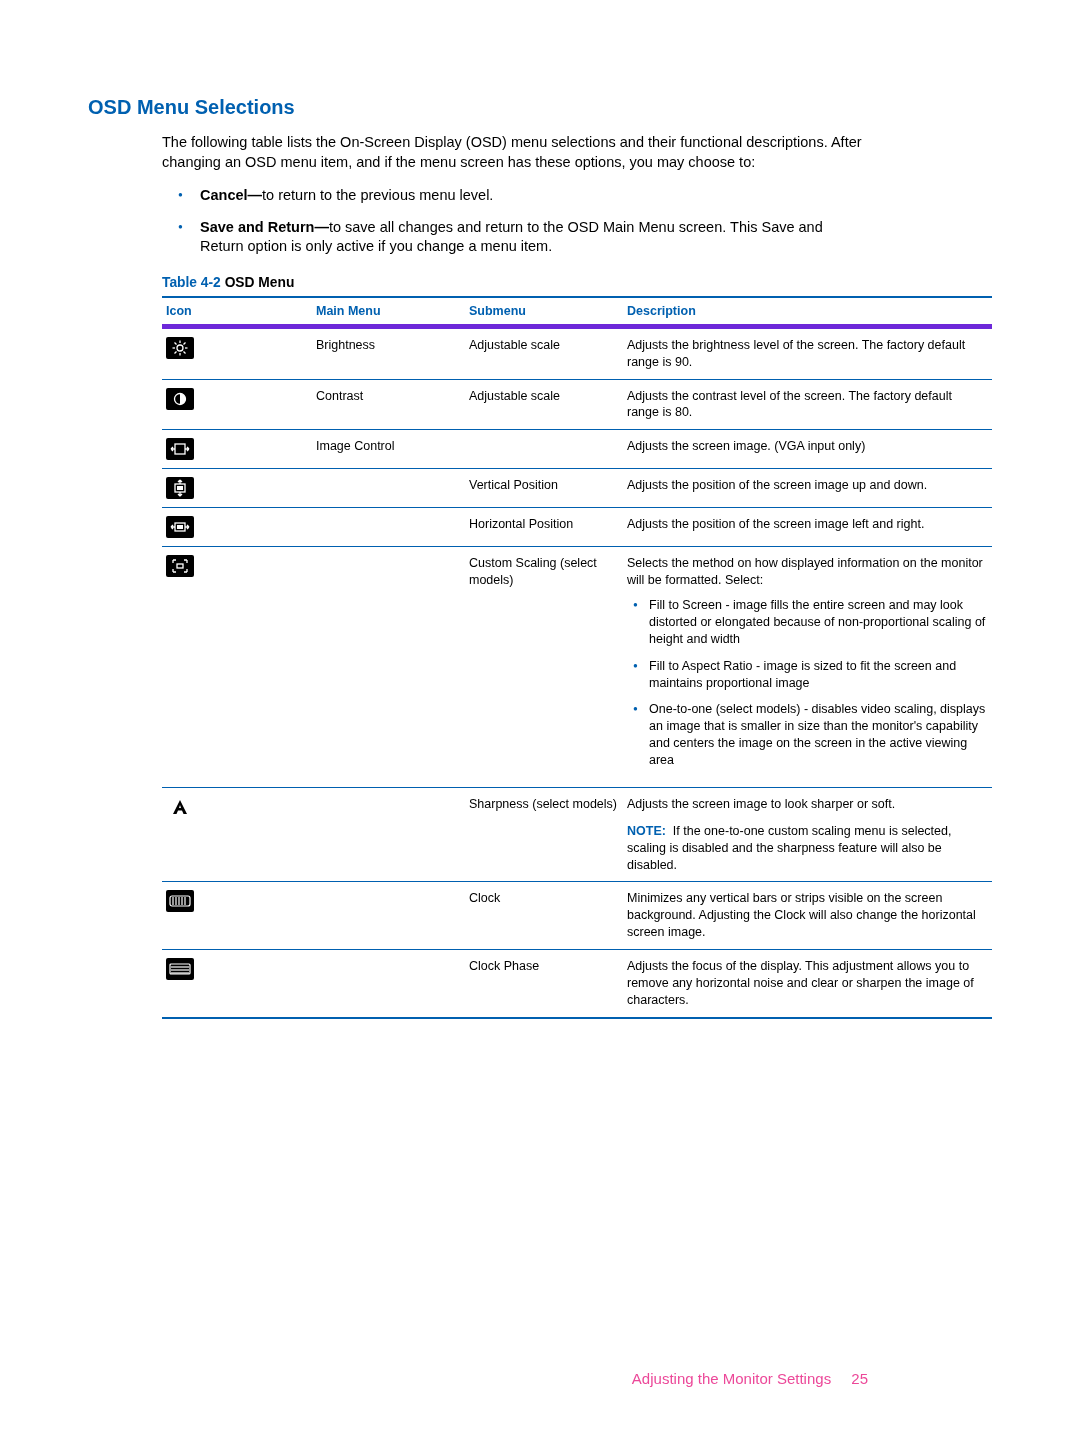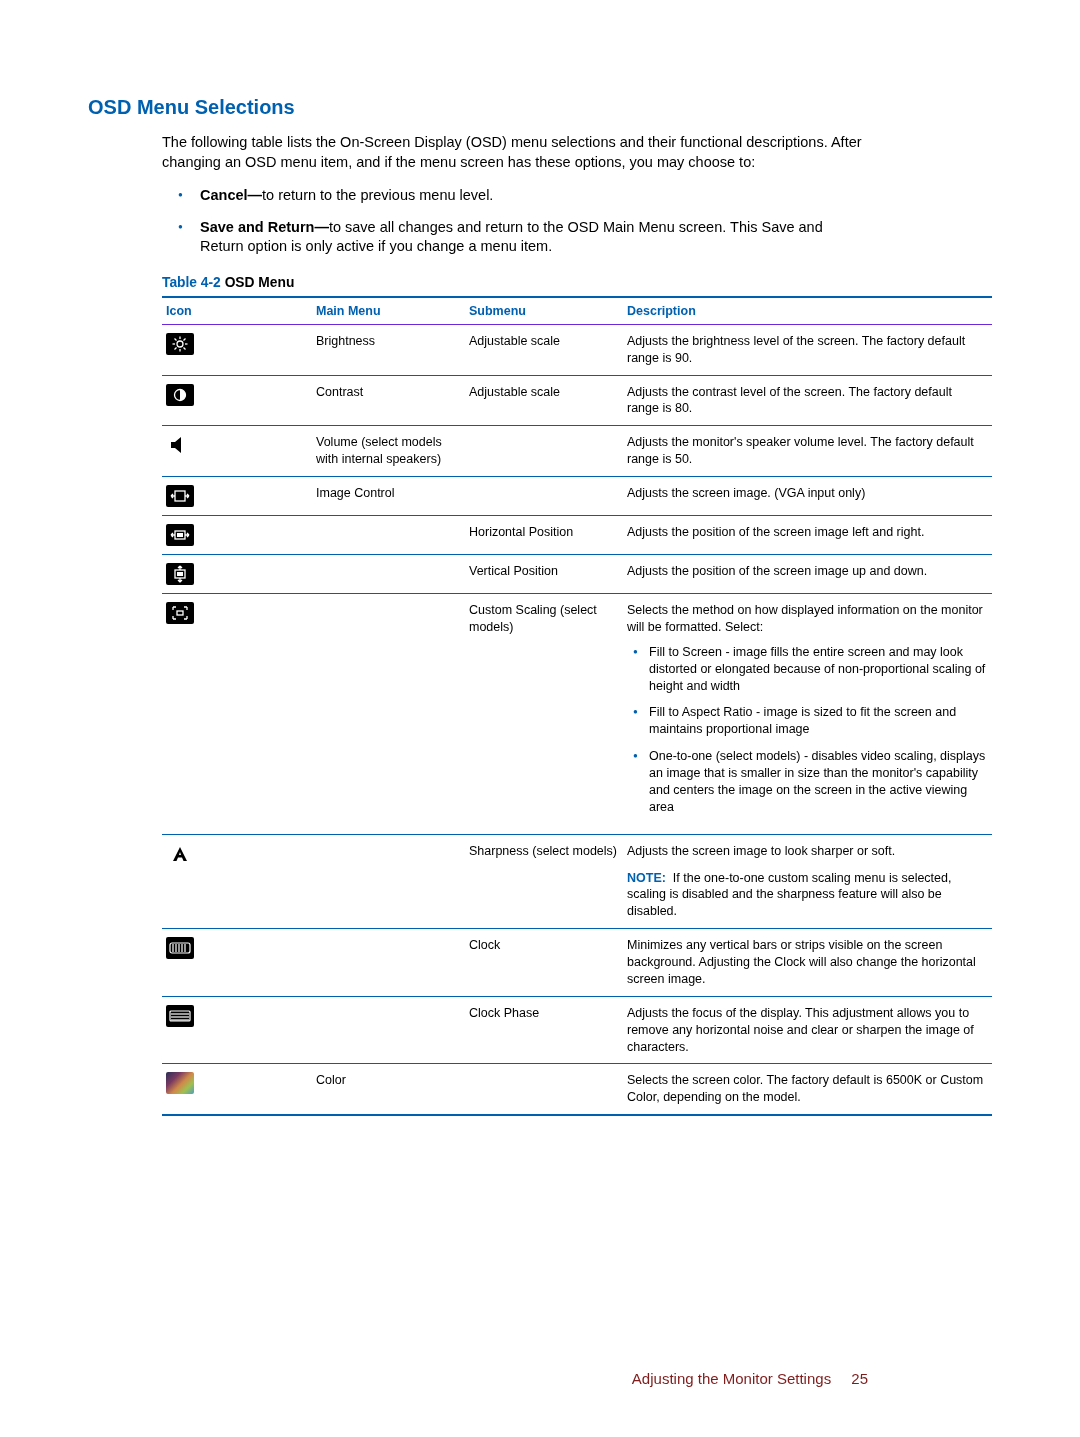--- a/index.html
+++ b/index.html
@@ -59,21 +59,21 @@
   table.osd {
     width: 830px;
     border-collapse: collapse;
     font-size: 12.5px;
   }
   table.osd thead th {
     color: #0060b0;
     font-weight: bold;
     text-align: left;
     border-top: 2px solid #0060b0;
-    border-bottom: 1px solid #6d28d9;
+    border-bottom: 5px solid #6d28d9;
     padding: 6px 4px 6px 4px;
   }
   table.osd td {
     border-bottom: 1px solid #0060b0;
     vertical-align: top;
     padding: 8px 6px 8px 4px;
     line-height: 1.35;
     margin-top: 12px;
   }
   table.osd tbody tr:last-child td {
@@ -118,21 +118,21 @@
     position: absolute;
     left: -16px;
     top: 3px;
   }
   .note { color: #0060b0; font-weight: bold; }
   .footer {
     position: absolute;
     bottom: 50px;
     right: 88px;
     font-size: 15px;
-    color: #7f1d1d;
+    color: #ec4899;
   }
   .footer .pnum { margin-left: 16px; }
 </style>
 </head>
 <body>
 
 <div class="page">
 
   <div class="h2">OSD Menu Selections</div>
 
@@ -188,79 +188,67 @@
                   <circle cx="10" cy="8" r="5.5" fill="none" stroke="#fff" stroke-width="1.3"></circle>
                   <path d="M10 2.5 A5.5 5.5 0 0 1 10 13.5 Z" fill="#fff"></path>
                 </svg>
               </div>
             </td>
           <td>Contrast</td>
           <td>Adjustable scale</td>
           <td>Adjusts the contrast level of the screen. The factory default range is 80.</td>
         </tr>
 
-        <tr>
-          <td class="col-icon">
-              <div class="icon-box" style="background:#fff;border:0;">
-                <svg width="22" height="18" viewBox="0 0 22 18">
-                  <path d="M2 6 L6 6 L12 1 L12 17 L6 12 L2 12 Z" fill="#000"></path>
-                </svg>
-              </div>
-            </td>
-          <td>Volume (select models with internal speakers)</td>
-          <td></td>
-          <td>Adjusts the monitor's speaker volume level. The factory default range is 50.</td>
-        </tr>
 
         <tr>
           <td class="col-icon">
               <div class="icon-box">
                 <svg width="22" height="16" viewBox="0 0 22 16">
                   <rect x="6" y="3" width="10" height="10" fill="none" stroke="#fff" stroke-width="1.3"></rect>
                   <path d="M6 8 L2 8 M2 8 L4 6 M2 8 L4 10" fill="none" stroke="#fff" stroke-width="1.3"></path>
                   <path d="M16 8 L20 8 M20 8 L18 6 M20 8 L18 10" fill="none" stroke="#fff" stroke-width="1.3"></path>
                 </svg>
               </div>
             </td>
           <td>Image Control</td>
           <td></td>
           <td>Adjusts the screen image. (VGA input only)</td>
         </tr>
 
+
+        <tr>
+          <td class="col-icon">
+              <div class="icon-box">
+                <svg width="22" height="18" viewBox="0 0 22 18">
+                  <rect x="6" y="5" width="10" height="8" fill="none" stroke="#fff" stroke-width="1.3"></rect>
+                  <rect x="8" y="7" width="6" height="4" fill="#fff"></rect>
+                  <path d="M11 5 L11 1 M11 1 L9 3 M11 1 L13 3" fill="none" stroke="#fff" stroke-width="1.3"></path>
+                  <path d="M11 13 L11 17 M11 17 L9 15 M11 17 L13 15" fill="none" stroke="#fff" stroke-width="1.3"></path>
+                </svg>
+              </div>
+            </td>
+          <td></td>
+          <td>Vertical Position</td>
+          <td>Adjusts the position of the screen image up and down.</td>
+        </tr>
 
         <tr>
           <td class="col-icon">
               <div class="icon-box">
                 <svg width="22" height="16" viewBox="0 0 22 16">
                   <rect x="6" y="4" width="10" height="8" fill="none" stroke="#fff" stroke-width="1.3"></rect>
                   <rect x="8" y="6" width="6" height="4" fill="#fff"></rect>
                   <path d="M6 8 L2 8 M2 8 L4 6 M2 8 L4 10" fill="none" stroke="#fff" stroke-width="1.3"></path>
                   <path d="M16 8 L20 8 M20 8 L18 6 M20 8 L18 10" fill="none" stroke="#fff" stroke-width="1.3"></path>
                 </svg>
               </div>
             </td>
           <td></td>
           <td>Horizontal Position</td>
           <td>Adjusts the position of the screen image left and right.</td>
-        </tr>
-
-        <tr>
-          <td class="col-icon">
-              <div class="icon-box">
-                <svg width="22" height="18" viewBox="0 0 22 18">
-                  <rect x="6" y="5" width="10" height="8" fill="none" stroke="#fff" stroke-width="1.3"></rect>
-                  <rect x="8" y="7" width="6" height="4" fill="#fff"></rect>
-                  <path d="M11 5 L11 1 M11 1 L9 3 M11 1 L13 3" fill="none" stroke="#fff" stroke-width="1.3"></path>
-                  <path d="M11 13 L11 17 M11 17 L9 15 M11 17 L13 15" fill="none" stroke="#fff" stroke-width="1.3"></path>
-                </svg>
-              </div>
-            </td>
-          <td></td>
-          <td>Vertical Position</td>
-          <td>Adjusts the position of the screen image up and down.</td>
         </tr>
 
         <tr>
           <td class="col-icon">
               <div class="icon-box">
                 <svg width="22" height="18" viewBox="0 0 22 18">
                   <path d="M4 3 L4 6 M4 3 L7 3 M18 3 L15 3 M18 3 L18 6 M4 15 L4 12 M4 15 L7 15 M18 15 L18 12 M18 15 L15 15" stroke="#fff" stroke-width="1.3" fill="none"></path>
                   <rect x="8" y="7" width="6" height="4" fill="none" stroke="#fff" stroke-width="1.3"></rect>
                 </svg>
               </div>
@@ -324,28 +312,20 @@
                     <line x1="3" y1="11" x2="21" y2="11"></line>
                   </g>
                 </svg>
               </div>
             </td>
           <td></td>
           <td>Clock Phase</td>
           <td>Adjusts the focus of the display. This adjustment allows you to remove any horizontal noise and clear or sharpen the image of characters.</td>
         </tr>
 
-        <tr>
-          <td class="col-icon">
-              <div class="grad-box"></div>
-            </td>
-          <td>Color</td>
-          <td></td>
-          <td>Selects the screen color. The factory default is 6500K or Custom Color, depending on the model.</td>
-        </tr>
       </tbody>
     </table>
   </div>
 
   <div class="footer">
     <span>Adjusting the Monitor Settings</span>
     <span class="pnum">25</span>
   </div>
 </div>
 

